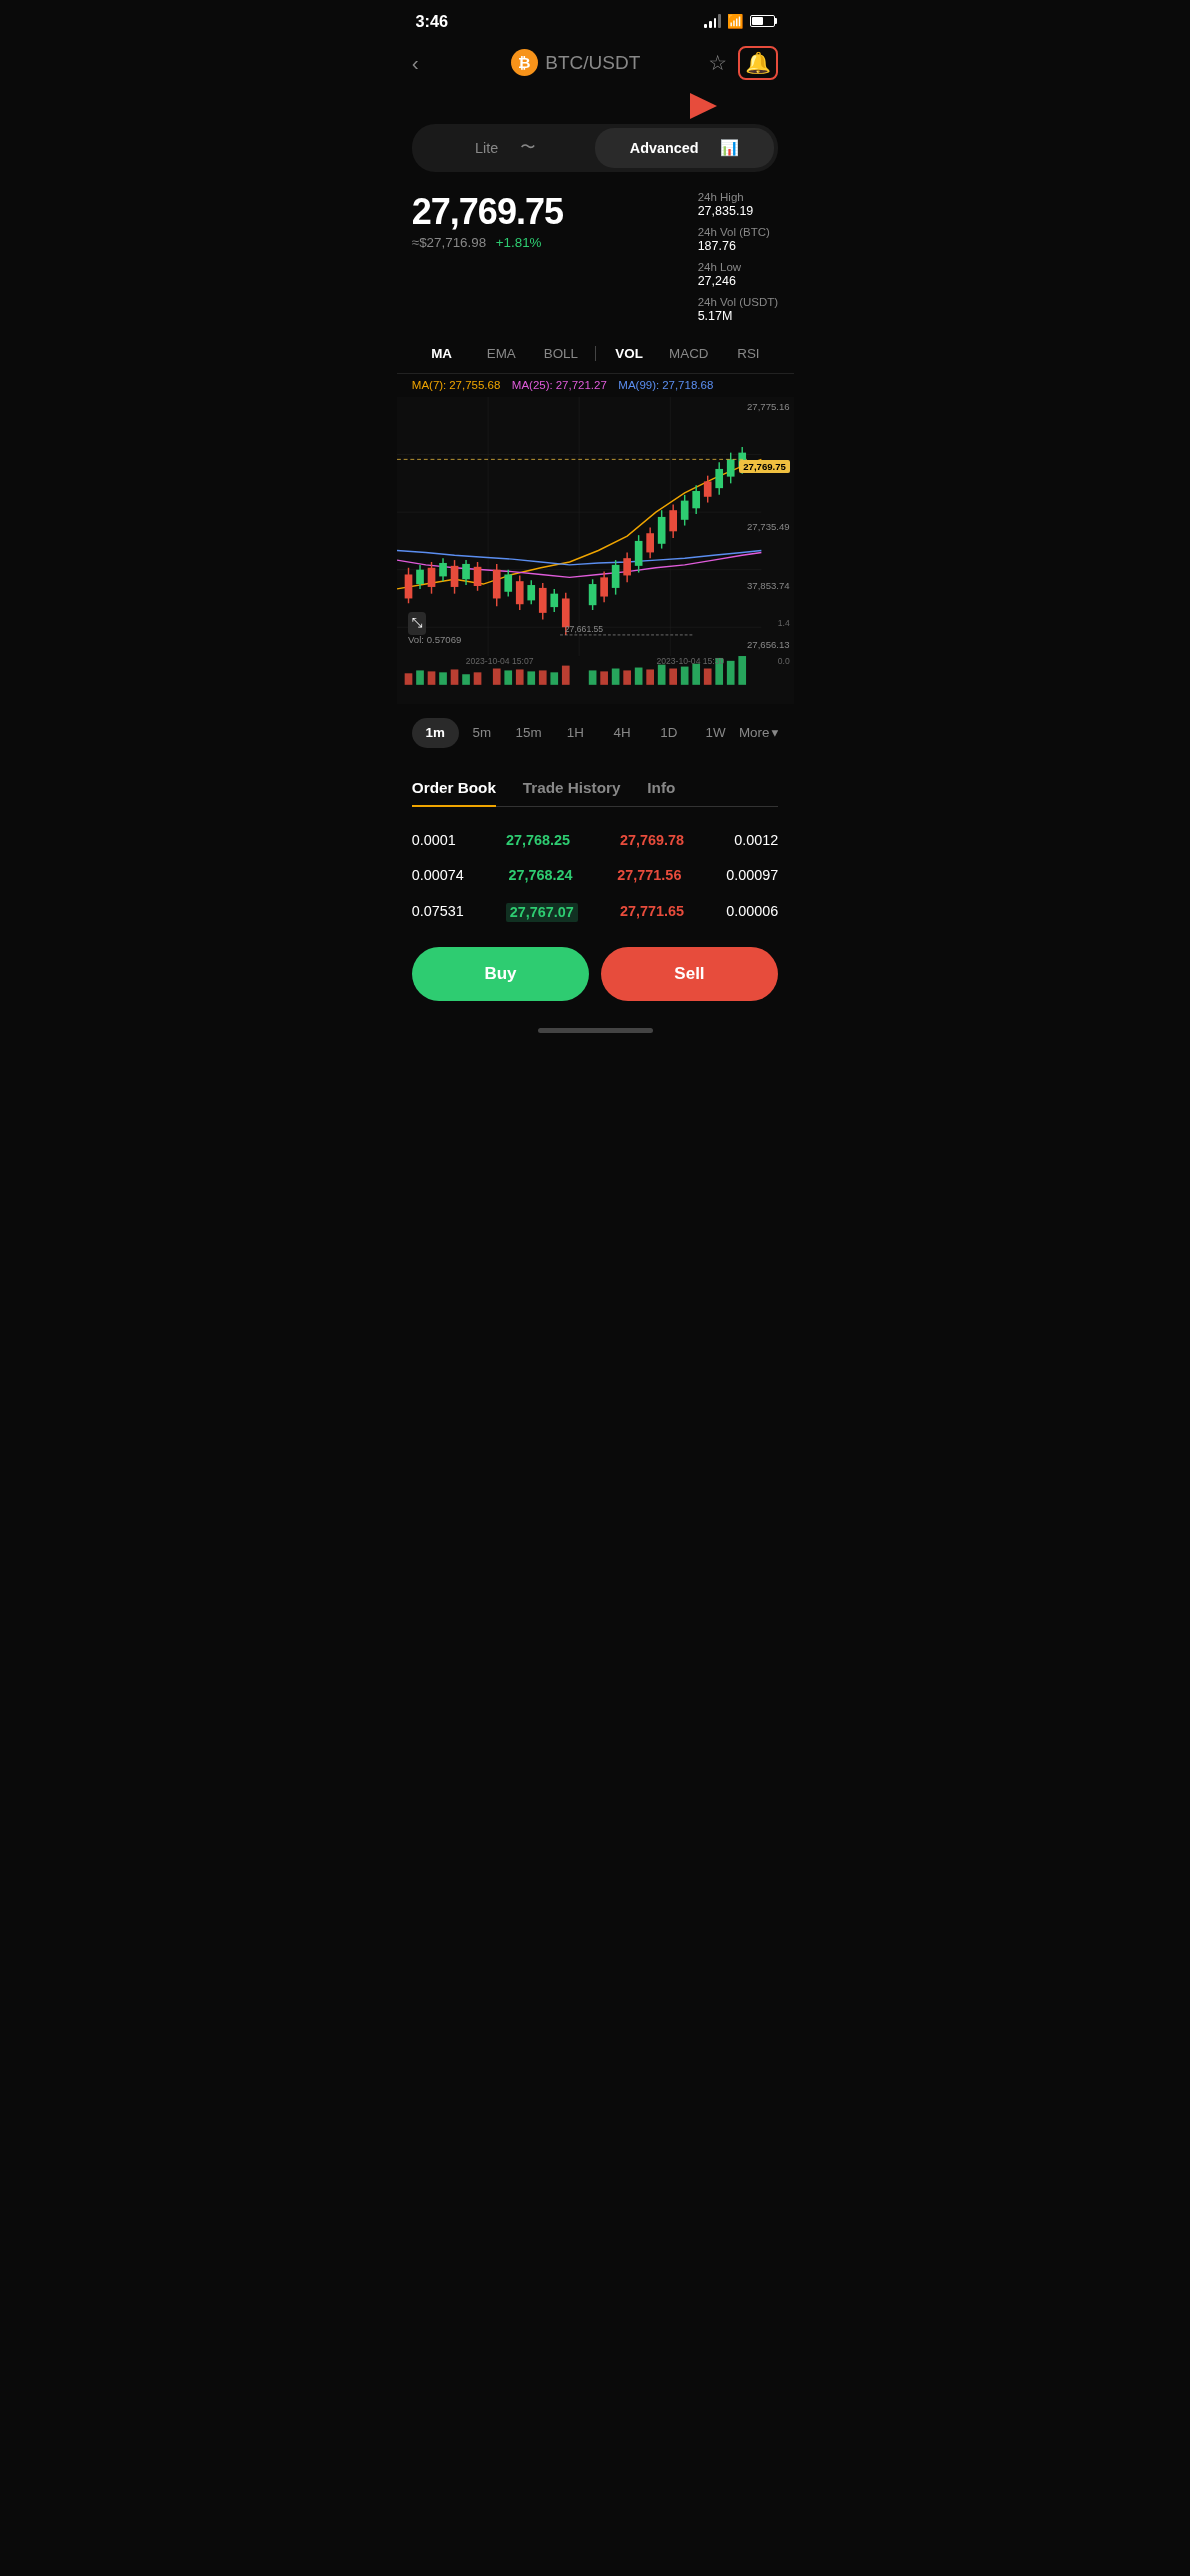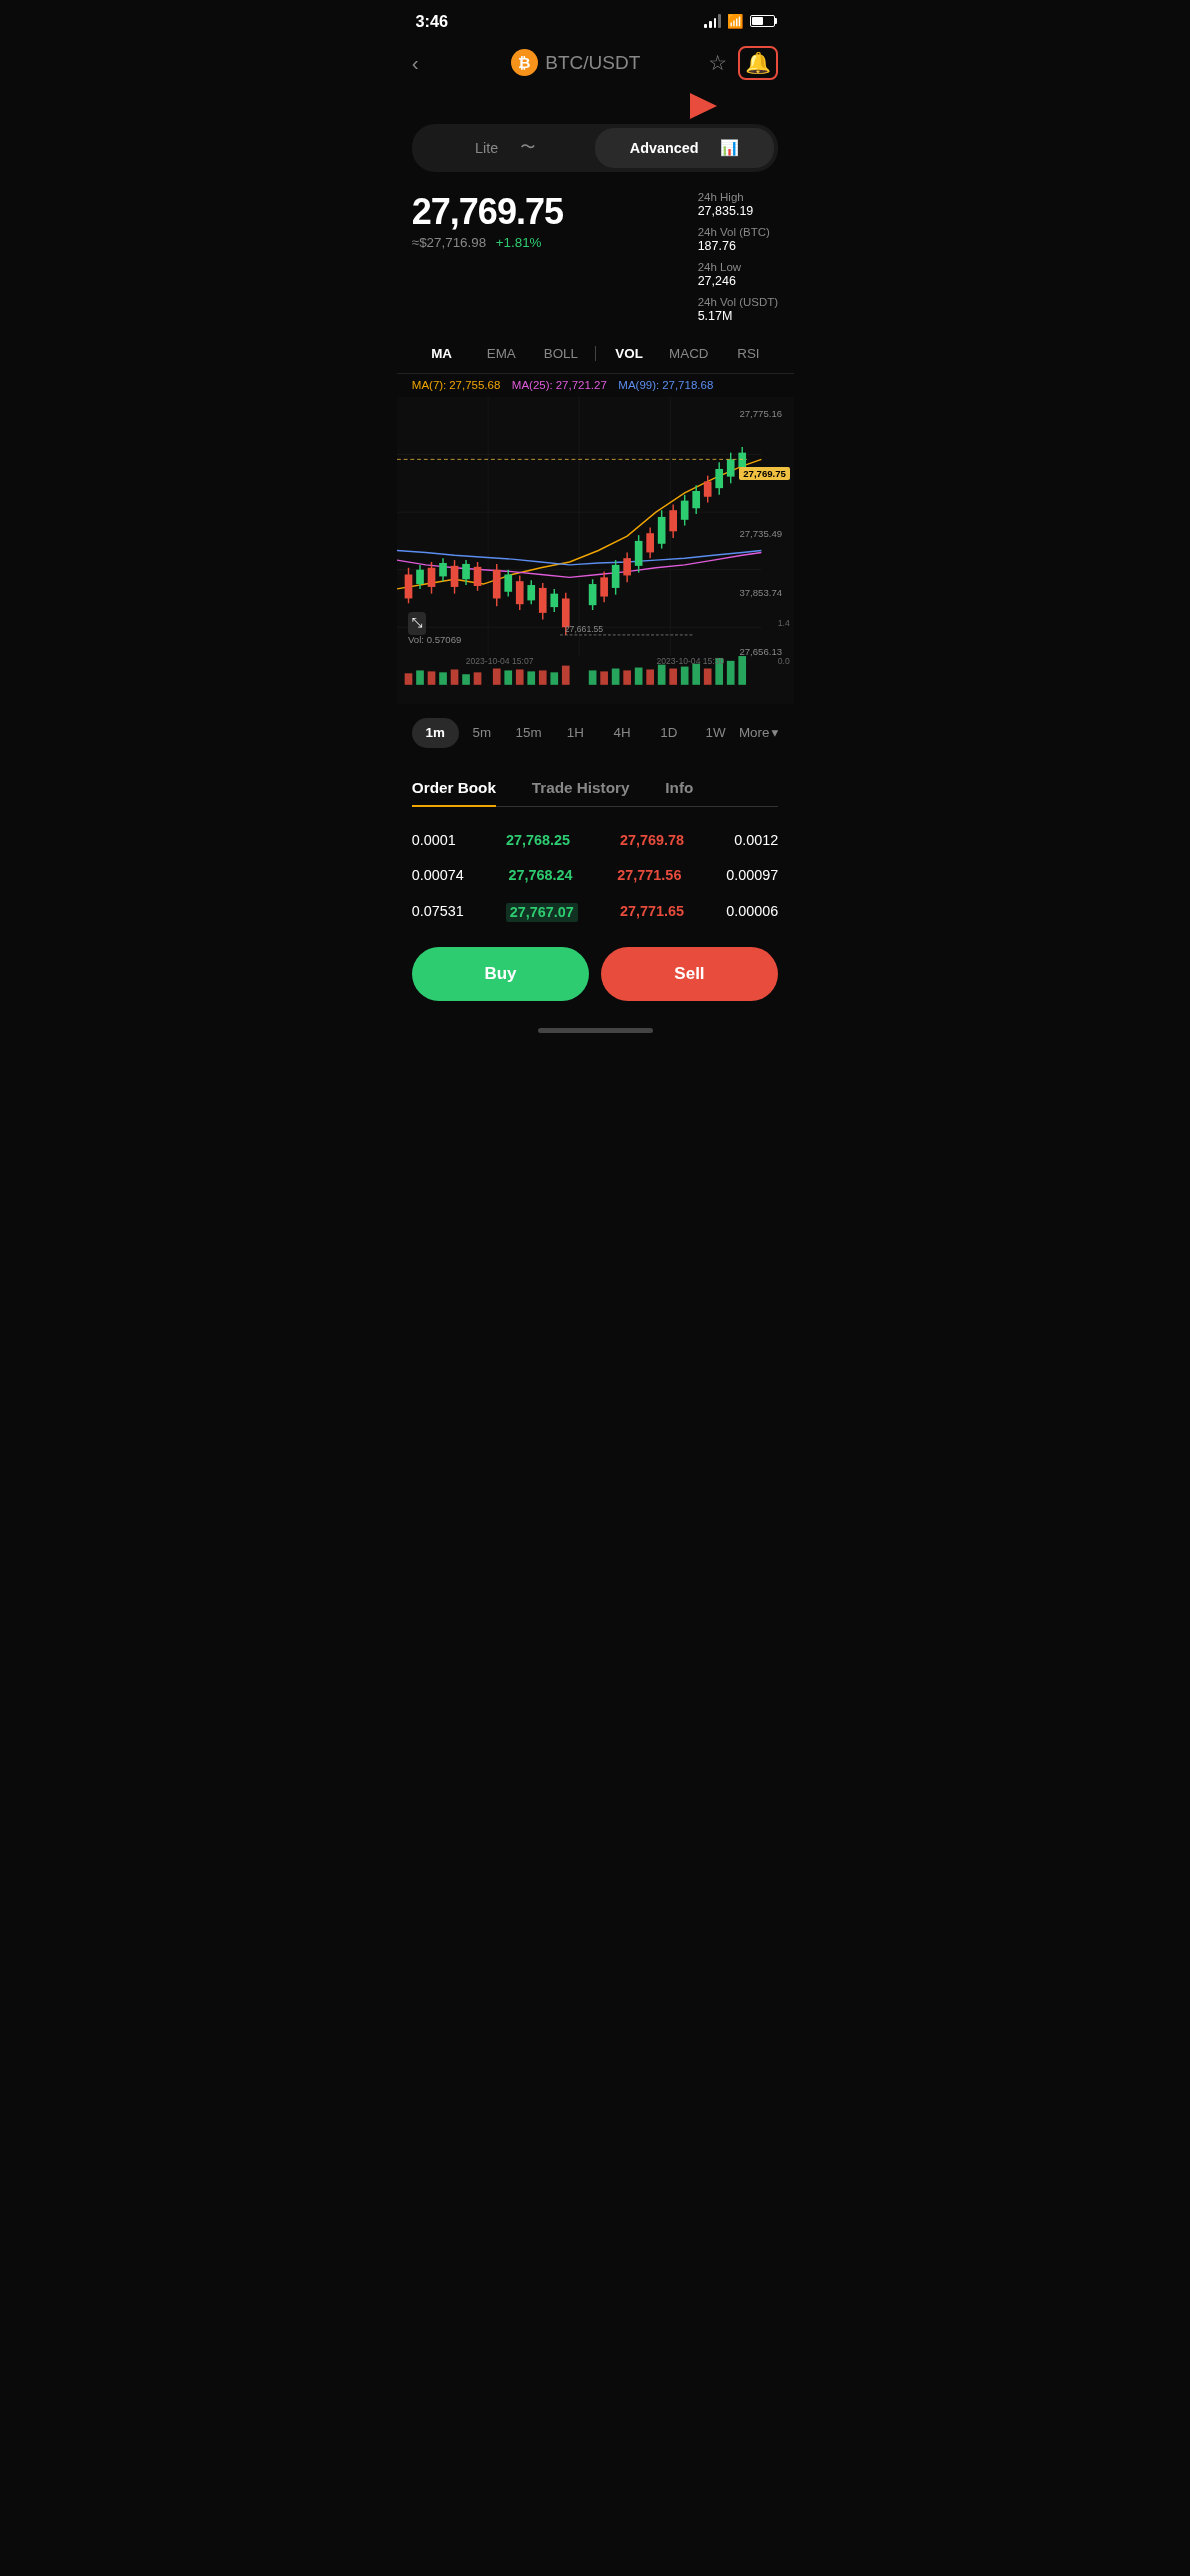--- a/index.html
+++ b/index.html
@@ -245,28 +245,29 @@
       height: 307px;
       overflow: hidden;
     }
     .chart-svg {
       width: 100%;
       height: 100%;
     }
     .chart-price-labels {
       position: absolute;
       right: 3.8px;
-      top: 11px;
+      top: 4px;
       height: calc(100% - 58px);
       display: flex;
       flex-direction: column;
       justify-content: space-between;
       font-size: 9.6px;
       color: #888;
       pointer-events: none;
+      text-align: right;
     }
     .current-price-label {
       background: #f0c040;
       color: #000;
       padding: 1px 3.8px;
       border-radius: 1.9px;
       font-size: 9.6px;
       font-weight: 700;
     }
     .vol-label {
@@ -340,21 +341,21 @@
       cursor: pointer;
     }
 
     
     .order-section {
       padding: 0 15.3px;
       margin-top: 7.7px;
     }
     .order-tabs {
       display: flex;
-      gap: 9px;
+      gap: 0;
       border-bottom: 1px solid #333;
       margin-bottom: 8px;
     }
     .order-tab {
       font-size: 15.3px;
       font-weight: 700;
       color: #888;
       padding: 9.6px 15.3px 9.6px 0;
       cursor: pointer;
       position: relative;

